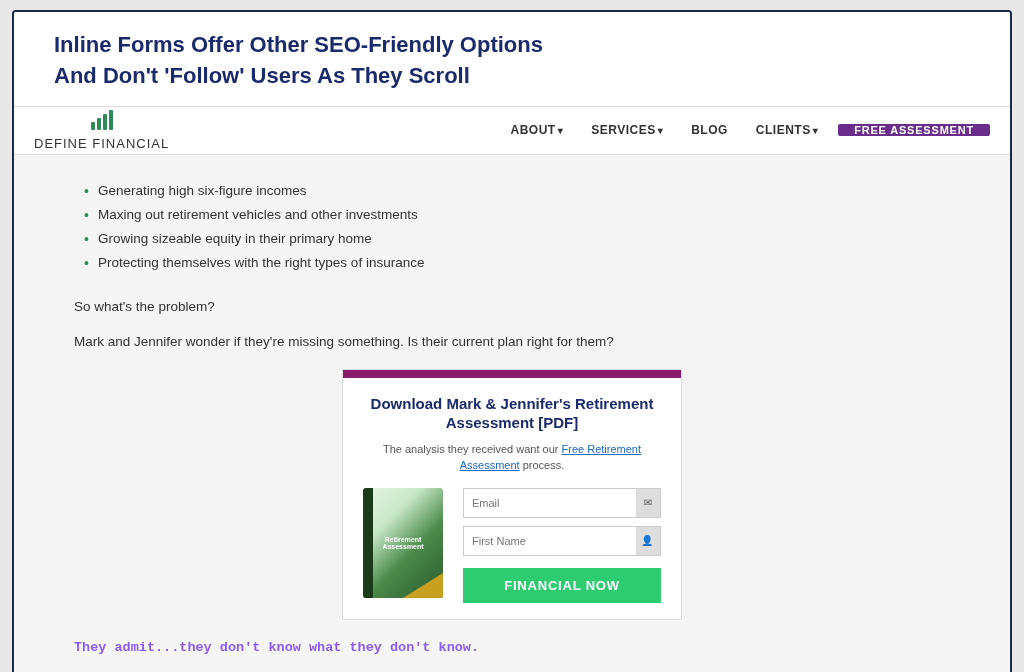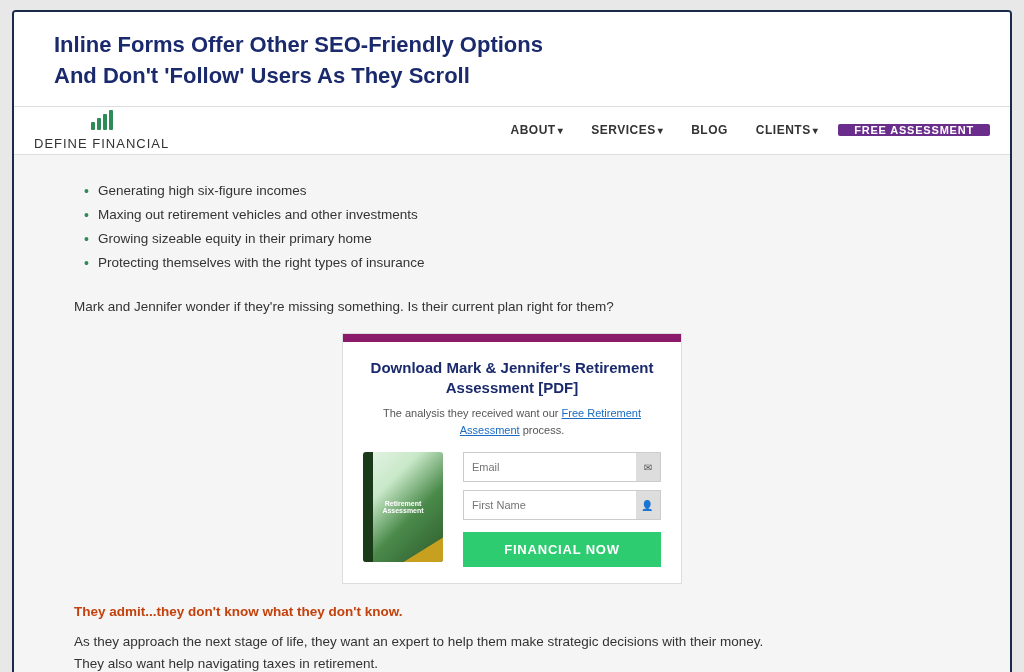--- a/index.html
+++ b/index.html
@@ -251,22 +251,23 @@
       border: none;
       padding: 10px;
       width: 100%;
       cursor: pointer;
       margin-top: 4px;
       text-align: center;
     }
     .bold-paragraph {
       font-size: 13.5px;
       font-weight: bold;
-      color: #c2410c;
+      color: #8b5cf6;
       margin-bottom: 12px;
+      font-family: Liberation Mono, monospace;
     }
   </style>
 </head>
 <body>
 
 <div class="outer-frame">
 
   <div class="title-banner">
     <h1>
       <span>Inline Forms Offer Other SEO-Friendly Options</span><br>
@@ -306,20 +307,21 @@
 
   <div class="content">
 
     <ul class="bullet-list">
       <li>Generating high six-figure incomes</li>
       <li>Maxing out retirement vehicles and other investments</li>
       <li>Growing sizeable equity in their primary home</li>
       <li>Protecting themselves with the right types of insurance</li>
     </ul>
 
+    <p class="paragraph">So what's the problem?</p>
     <p class="paragraph">Mark and Jennifer wonder if they're missing something. Is their current plan right for them?</p>
 
     <div class="inline-form-container">
       <div class="inline-form-box">
         <div class="form-header-bar"></div>
         <div class="form-content">
           <div class="form-title">Download Mark &amp; Jennifer's Retirement Assessment [PDF]</div>
           <div class="form-subtitle">
             <span>The analysis they received want our </span><a href="#">Free Retirement Assessment</a><span> process.</span>
           </div>

